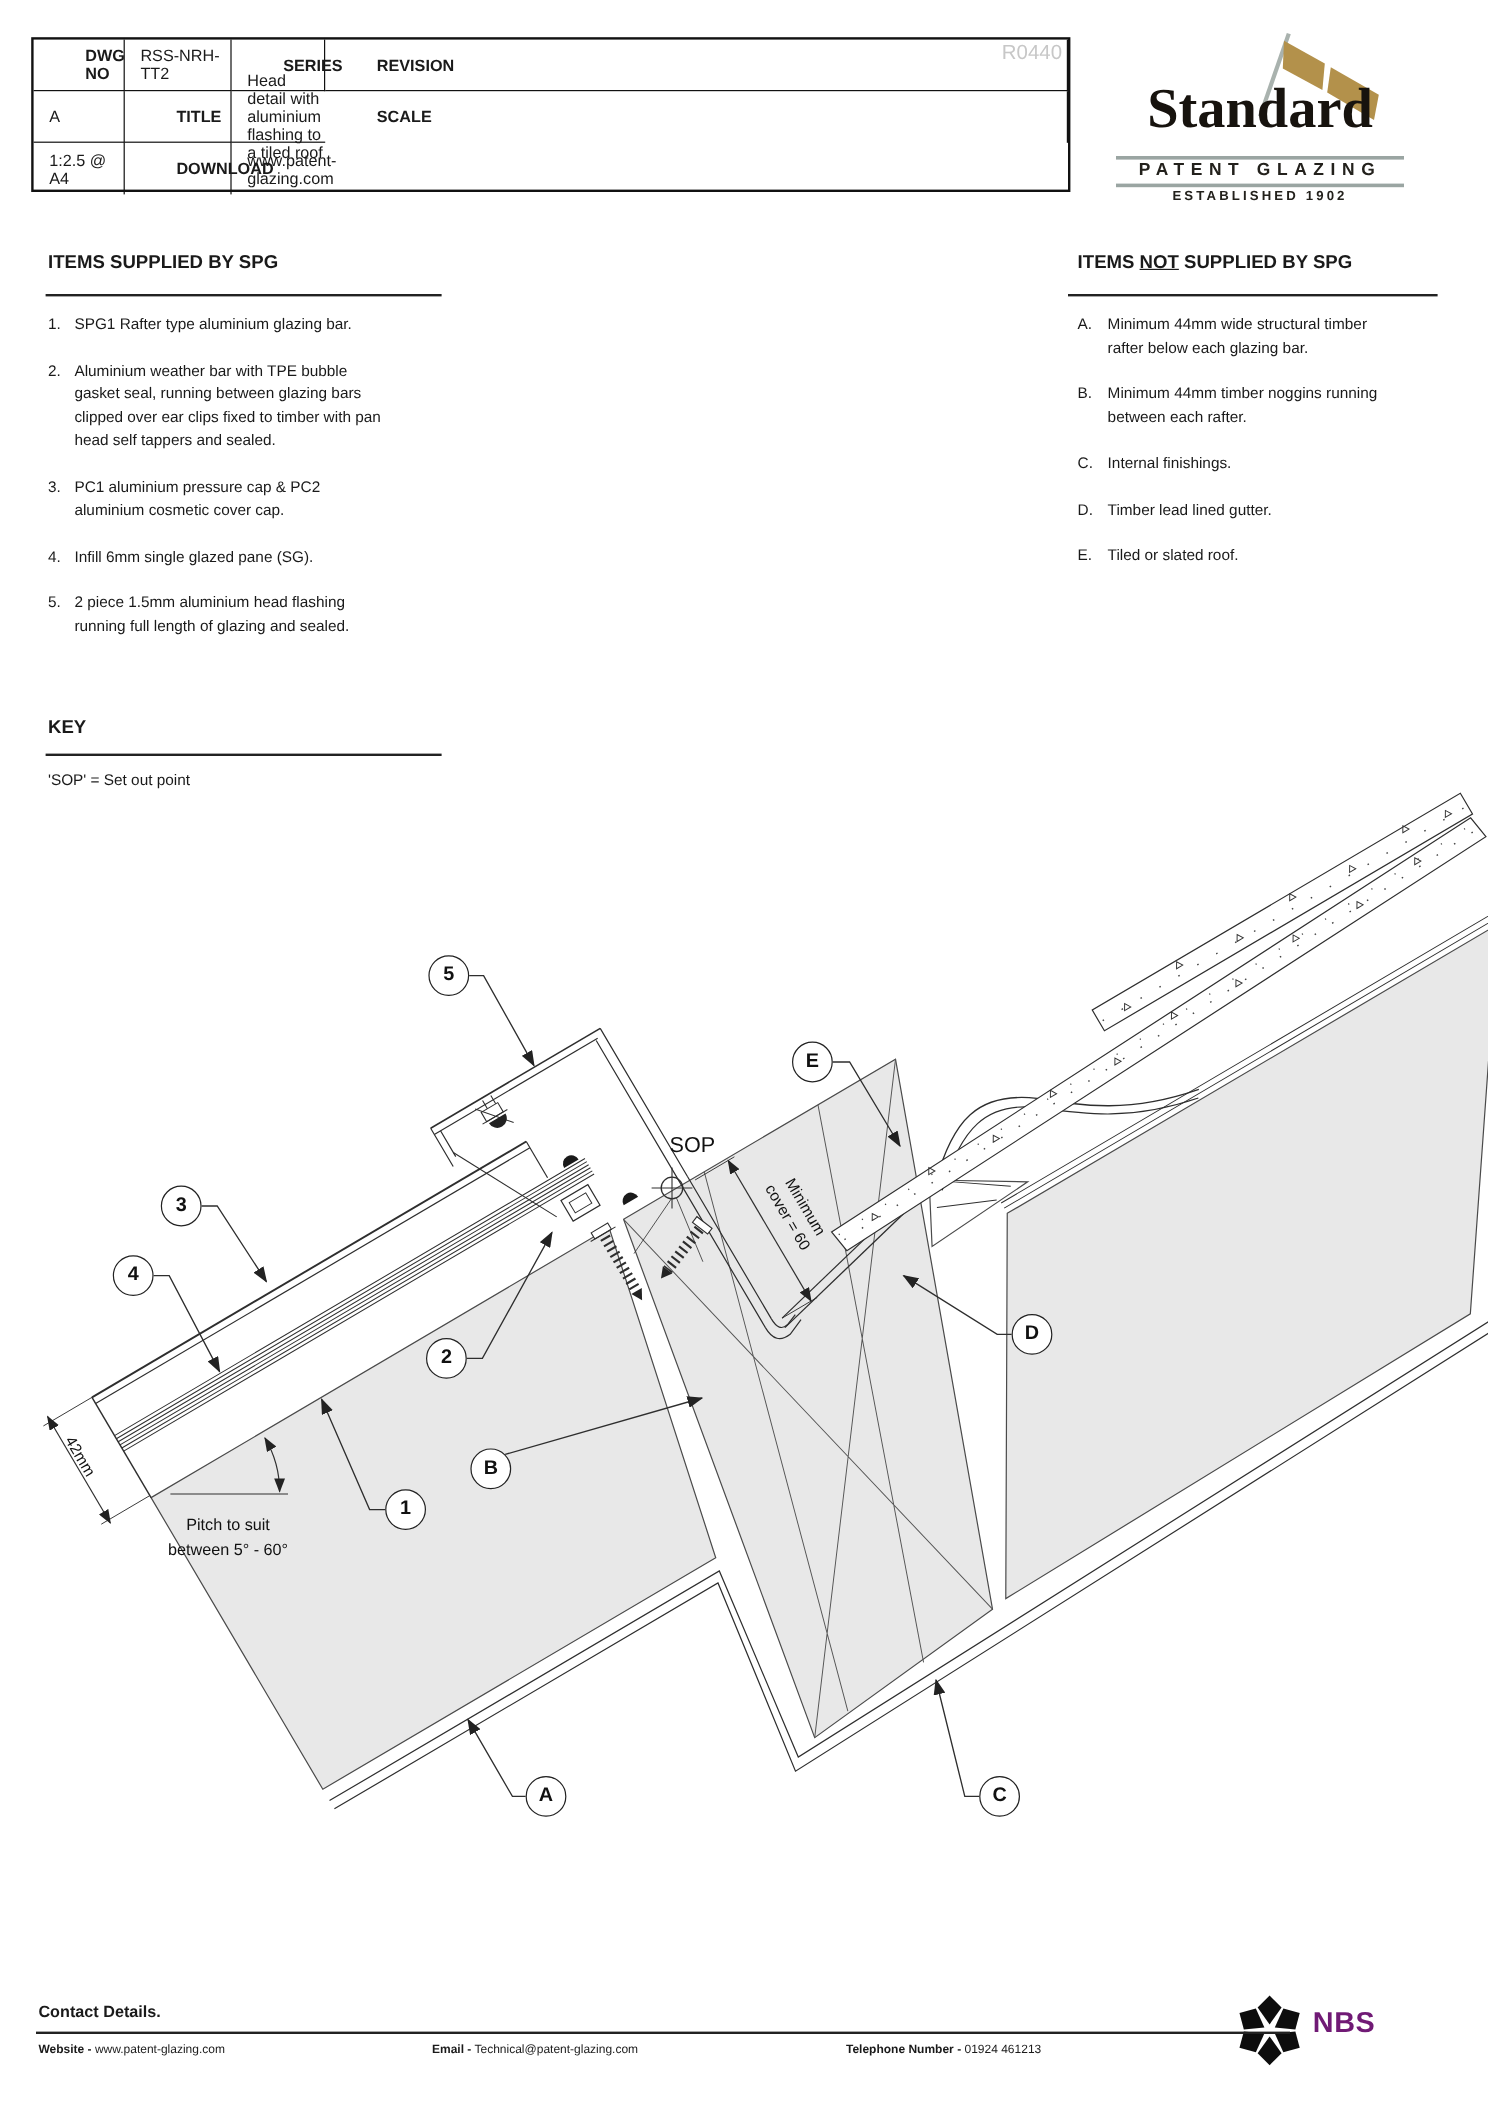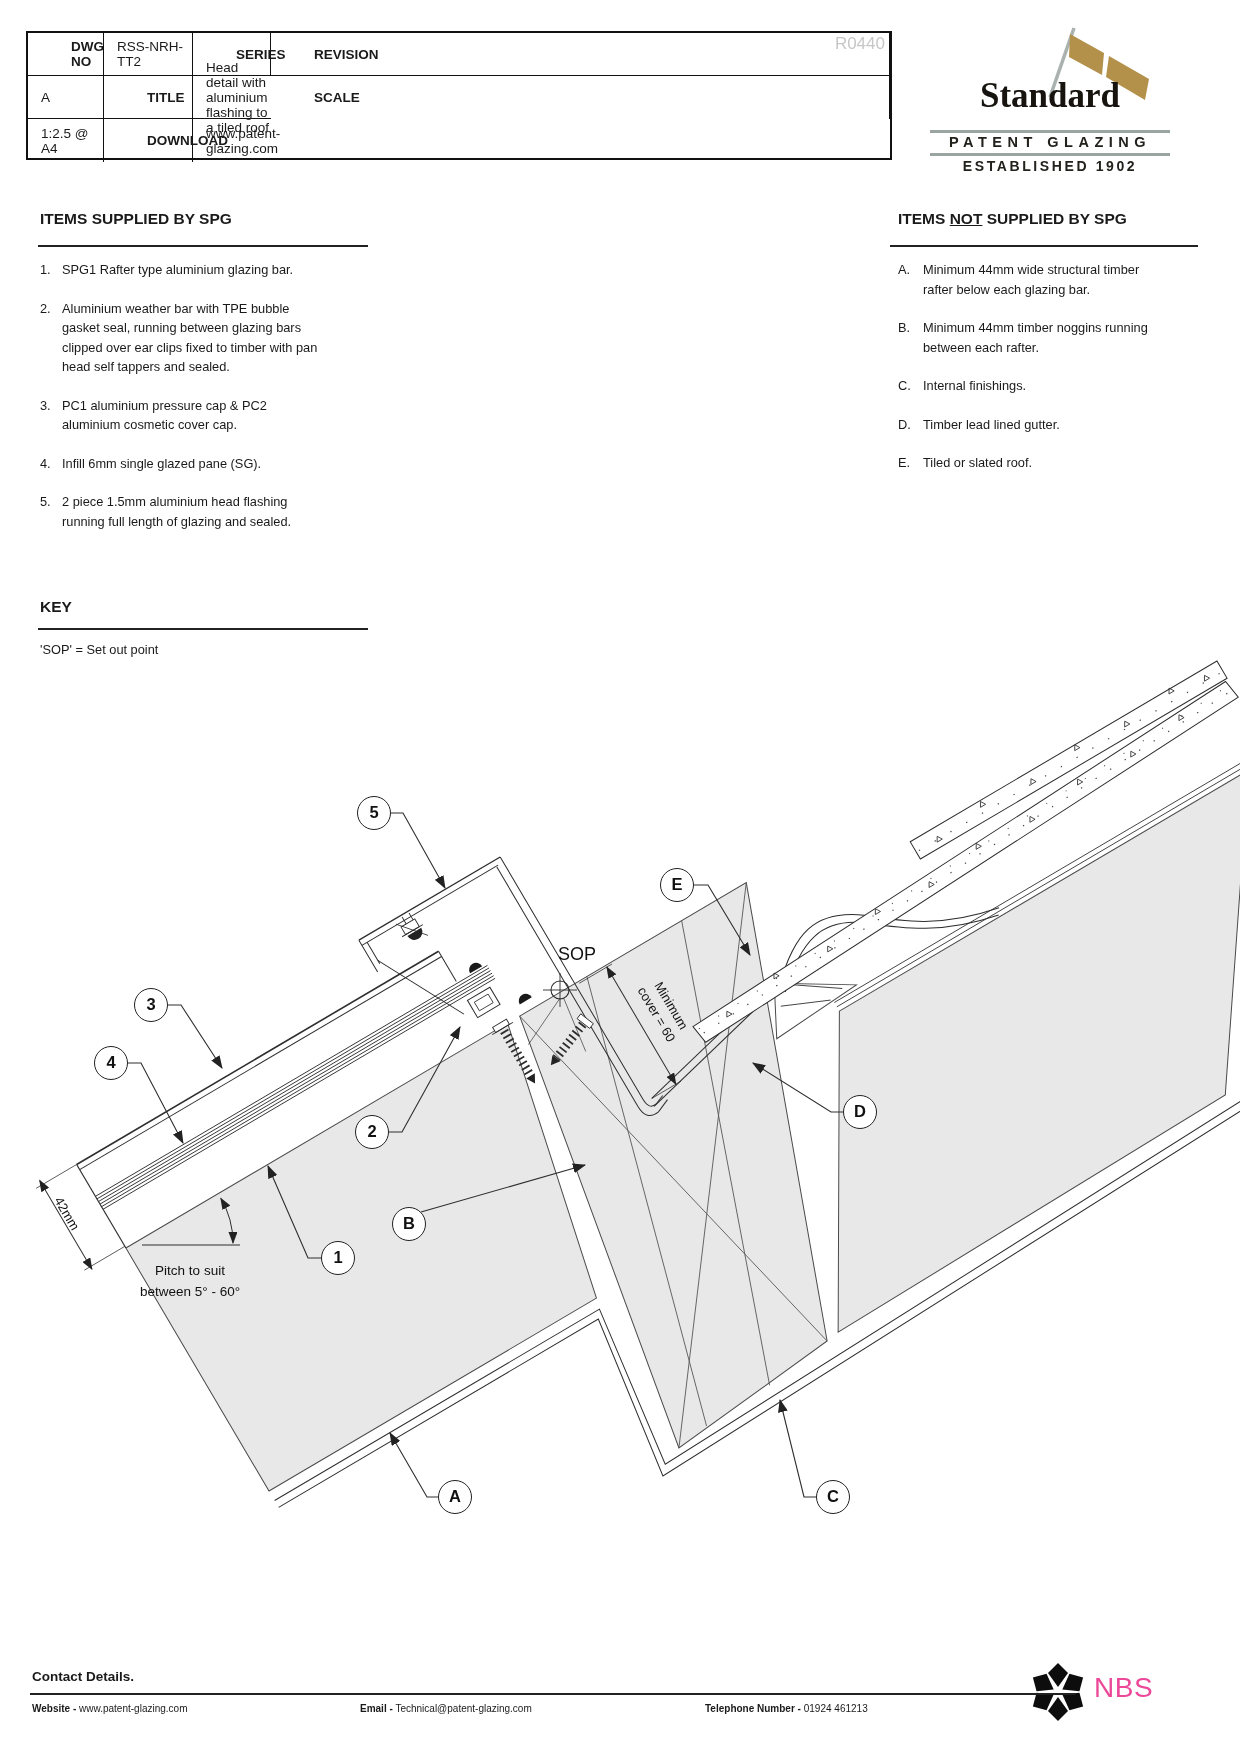--- a/index.html
+++ b/index.html
@@ -10,25 +10,25 @@
   .tblock{left:26px;top:31px;width:866px;height:129px;display:grid;
           grid-template-columns:76px 89px 78px 1fr;grid-template-rows:43px 43px 43px;
           border:2.2px solid #111;box-sizing:border-box;background:#fff;}
   .tblock .cell{border-right:1.2px solid #111;border-bottom:1.2px solid #111;
           display:flex;align-items:center;padding-left:13px;font-size:13.5px;box-sizing:border-box;}
   .tblock .cell.lastcol{border-right:none;}
   .tblock .cell.lastrow{border-bottom:none;}
   .tblock .lbl{font-weight:bold;padding-left:43px;}
   .refno{left:745px;top:34px;width:140px;text-align:right;font-size:17px;color:#c7c7c7;}
   
-  .logo-name{left:928px;top:76px;width:244px;text-align:center;
-      font-family:"Liberation Serif", serif;font-weight:bold;font-size:35px;color:#17130e;letter-spacing:0px;}
+  .logo-name{left:928px;top:64px;width:244px;text-align:center;
+      font-family:"Liberation Serif", serif;font-weight:bold;font-size:47px;color:#17130e;letter-spacing:0px;}
   .logo-sub{left:930px;top:134px;width:240px;text-align:center;font-size:14.5px;font-weight:bold;
       letter-spacing:5.5px;color:#23211c;}
-  .logo-est{left:930px;top:158px;width:240px;text-align:center;font-size:14px;font-weight:bold;
+  .logo-est{left:930px;top:158px;width:240px;text-align:center;font-size:11px;font-weight:bold;
       letter-spacing:2.6px;color:#23211c;}
   .logo-rule{height:2.6px;background:#9aa5a2;}
   
   .sec-h{font-size:15.5px;font-weight:bold;}
   .rule{height:1.6px;background:#222;}
   .list{display:block;}
   .list .row{display:flex;margin-bottom:19px;font-size:12.8px;line-height:19.5px;}
   .list .num{flex:0 0 22px;}
   .list.rlist .num{flex:0 0 25px;}
   .list .txt{flex:1;}
@@ -39,21 +39,21 @@
       background:#fff;box-sizing:border-box;text-align:center;line-height:30px;
       font-size:16.5px;font-weight:bold;color:#111;}
   .dwg-label{position:absolute;font-size:13.5px;color:#111;white-space:nowrap;}
   .rot{transform:rotate(59.5deg);}
   .ctr{text-align:center;white-space:normal;}
   
   .foot-h{left:32px;top:1669px;font-size:13.5px;font-weight:bold;}
   .foot-rule{left:30px;top:1693px;width:1045px;height:1.6px;background:#222;}
   .foot-item{top:1703px;font-size:10px;}
   .foot-item b{font-weight:bold;}
-  .nbs-text{left:1094px;top:1672px;font-size:28px;font-weight:normal;color:#ec4899;letter-spacing:0.5px;}
+  .nbs-text{left:1094px;top:1672px;font-size:24px;font-weight:bold;color:#701a75;letter-spacing:0.5px;}
   svg{position:absolute;left:0;top:0;}
 </style>
 </head>
 <body>
 
 <svg width="1240" height="1754" viewBox="0 0 1240 1754">
   <defs>
     <marker id="arr" viewBox="0 0 12 9" refX="11" refY="4.5" markerWidth="12" markerHeight="9" orient="auto-start-reverse">
       <path d="M0 0 L12 4.5 L0 9 Z" fill="#222"></path>
     </marker>

